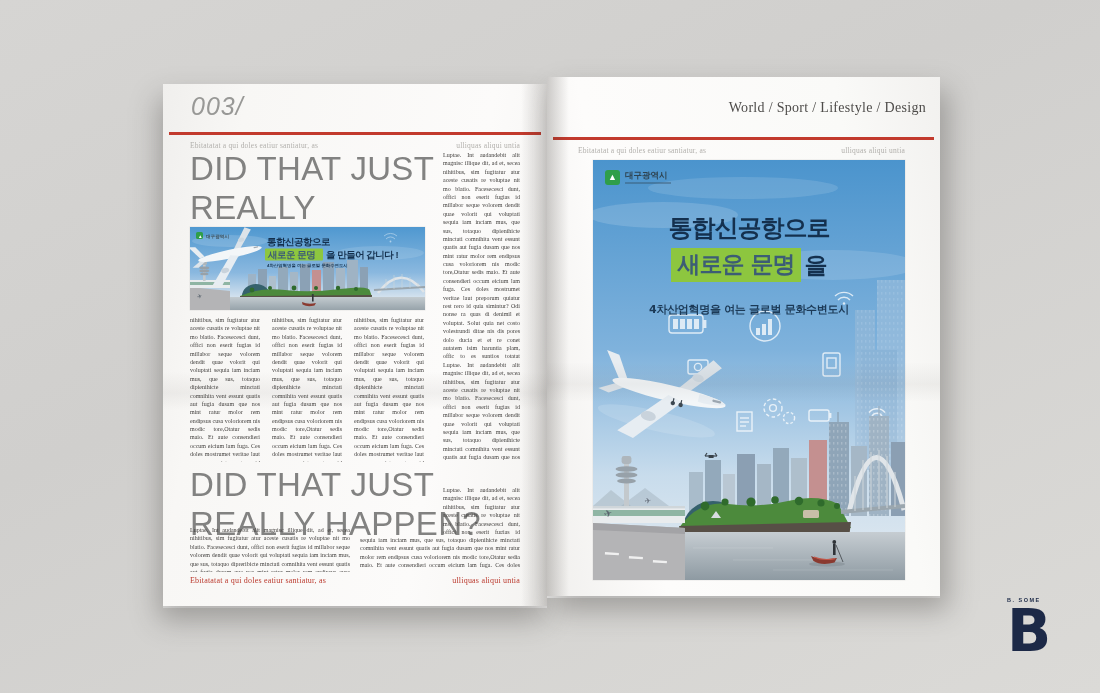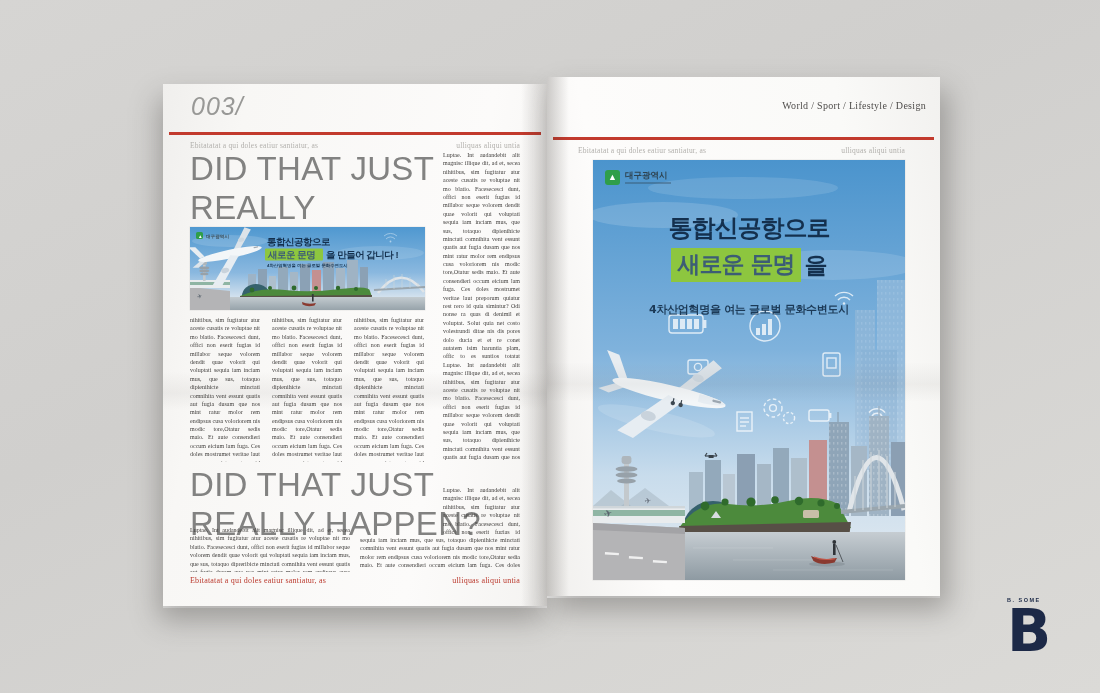--- a/index.html
+++ b/index.html
@@ -26,21 +26,21 @@
   .crease{position:absolute;left:0;right:0;top:55%;height:40px;pointer-events:none;
     background:linear-gradient(to bottom,rgba(0,0,0,0),rgba(90,85,80,.07) 55%,rgba(0,0,0,0));}
 
   .pagenum{position:absolute;left:28px;top:8px;font-style:italic;font-size:25px;color:#989896;letter-spacing:1px;}
   .rule{position:absolute;left:6px;right:6px;height:3px;background:#c23a2d;}
   .kicker{position:absolute;font-family:"Liberation Serif",serif;font-size:7.5px;color:#b2b0ac;letter-spacing:.2px;}
   .kicker.red{color:#bb3a2e;font-size:8px;}
   .headline{position:absolute;font-weight:300;color:#828281;letter-spacing:.3px;line-height:1.18;}
   .bodytext{position:absolute;font-family:"Liberation Serif",serif;font-size:6px;line-height:1.4;
     color:#403e3c;text-align:justify;overflow:hidden;}
-  .rp-header{position:absolute;top:23px;right:14px;font-family:"Liberation Serif",serif;font-size:10px;color:#4e4c4a;letter-spacing:.3px;margin-left:48px;}
+  .rp-header{position:absolute;top:23px;right:14px;font-family:"Liberation Serif",serif;font-size:14px;color:#4e4c4a;letter-spacing:.3px;margin-left:48px;}
 
   .adframe{position:absolute;overflow:hidden;box-shadow:0 0 0 .5px rgba(0,0,0,.08);}
   .adframe svg{display:block;}
 
   
   .ad-logo{position:absolute;left:12px;top:10px;display:flex;align-items:center;gap:5px;}
   .ad-logo .mark{width:15px;height:15px;border-radius:3px;background:#2f9e49;display:flex;align-items:center;justify-content:center;color:#fff;font-size:9px;line-height:1;}
   .ad-logo .t{font-size:8.5px;font-weight:bold;color:#2e4350;line-height:1.1;}
   .ad-logo .sub{width:46px;height:2px;background:rgba(46,67,80,.35);margin-top:2px;}
   .ad-head{position:absolute;left:0;right:0;top:52px;text-align:center;color:#14304e;font-weight:bold;font-family:"DejaVu Sans",sans-serif;}

